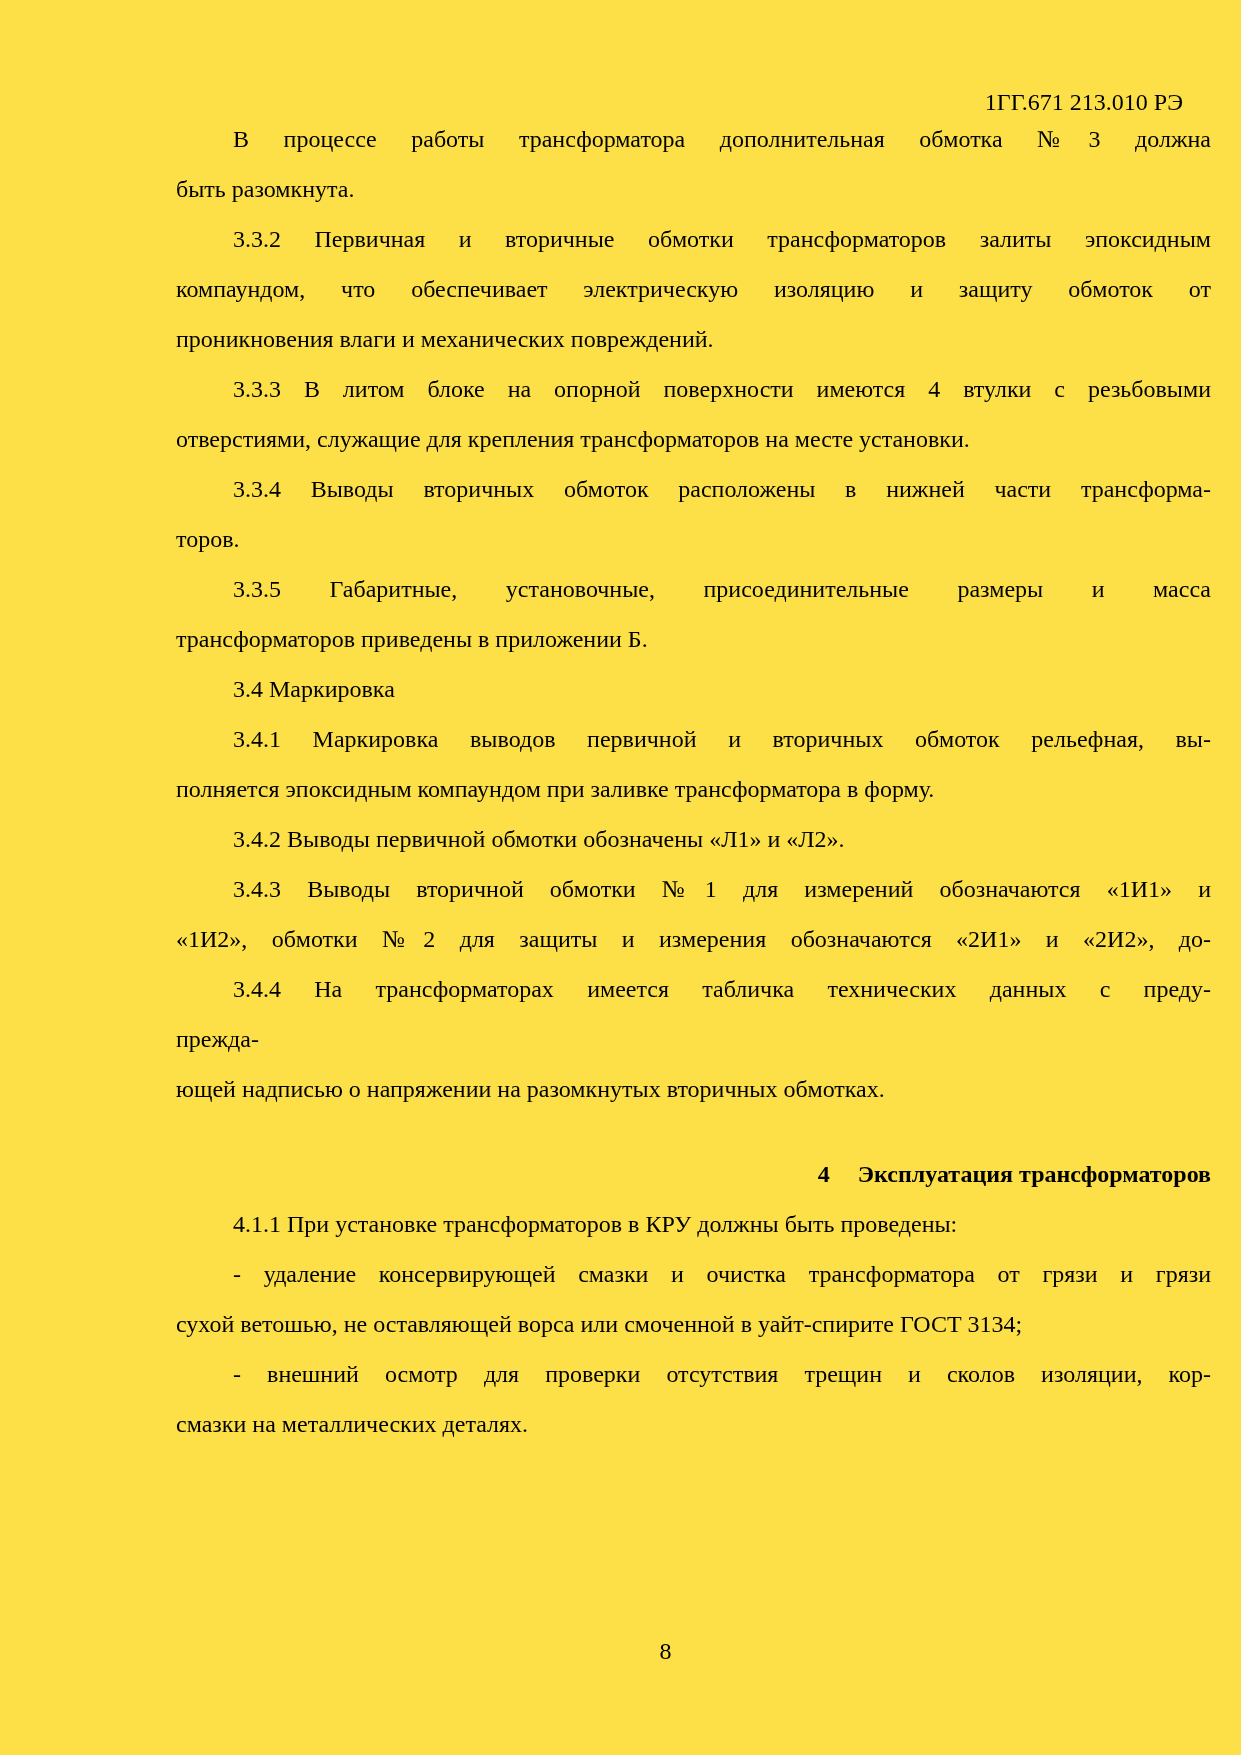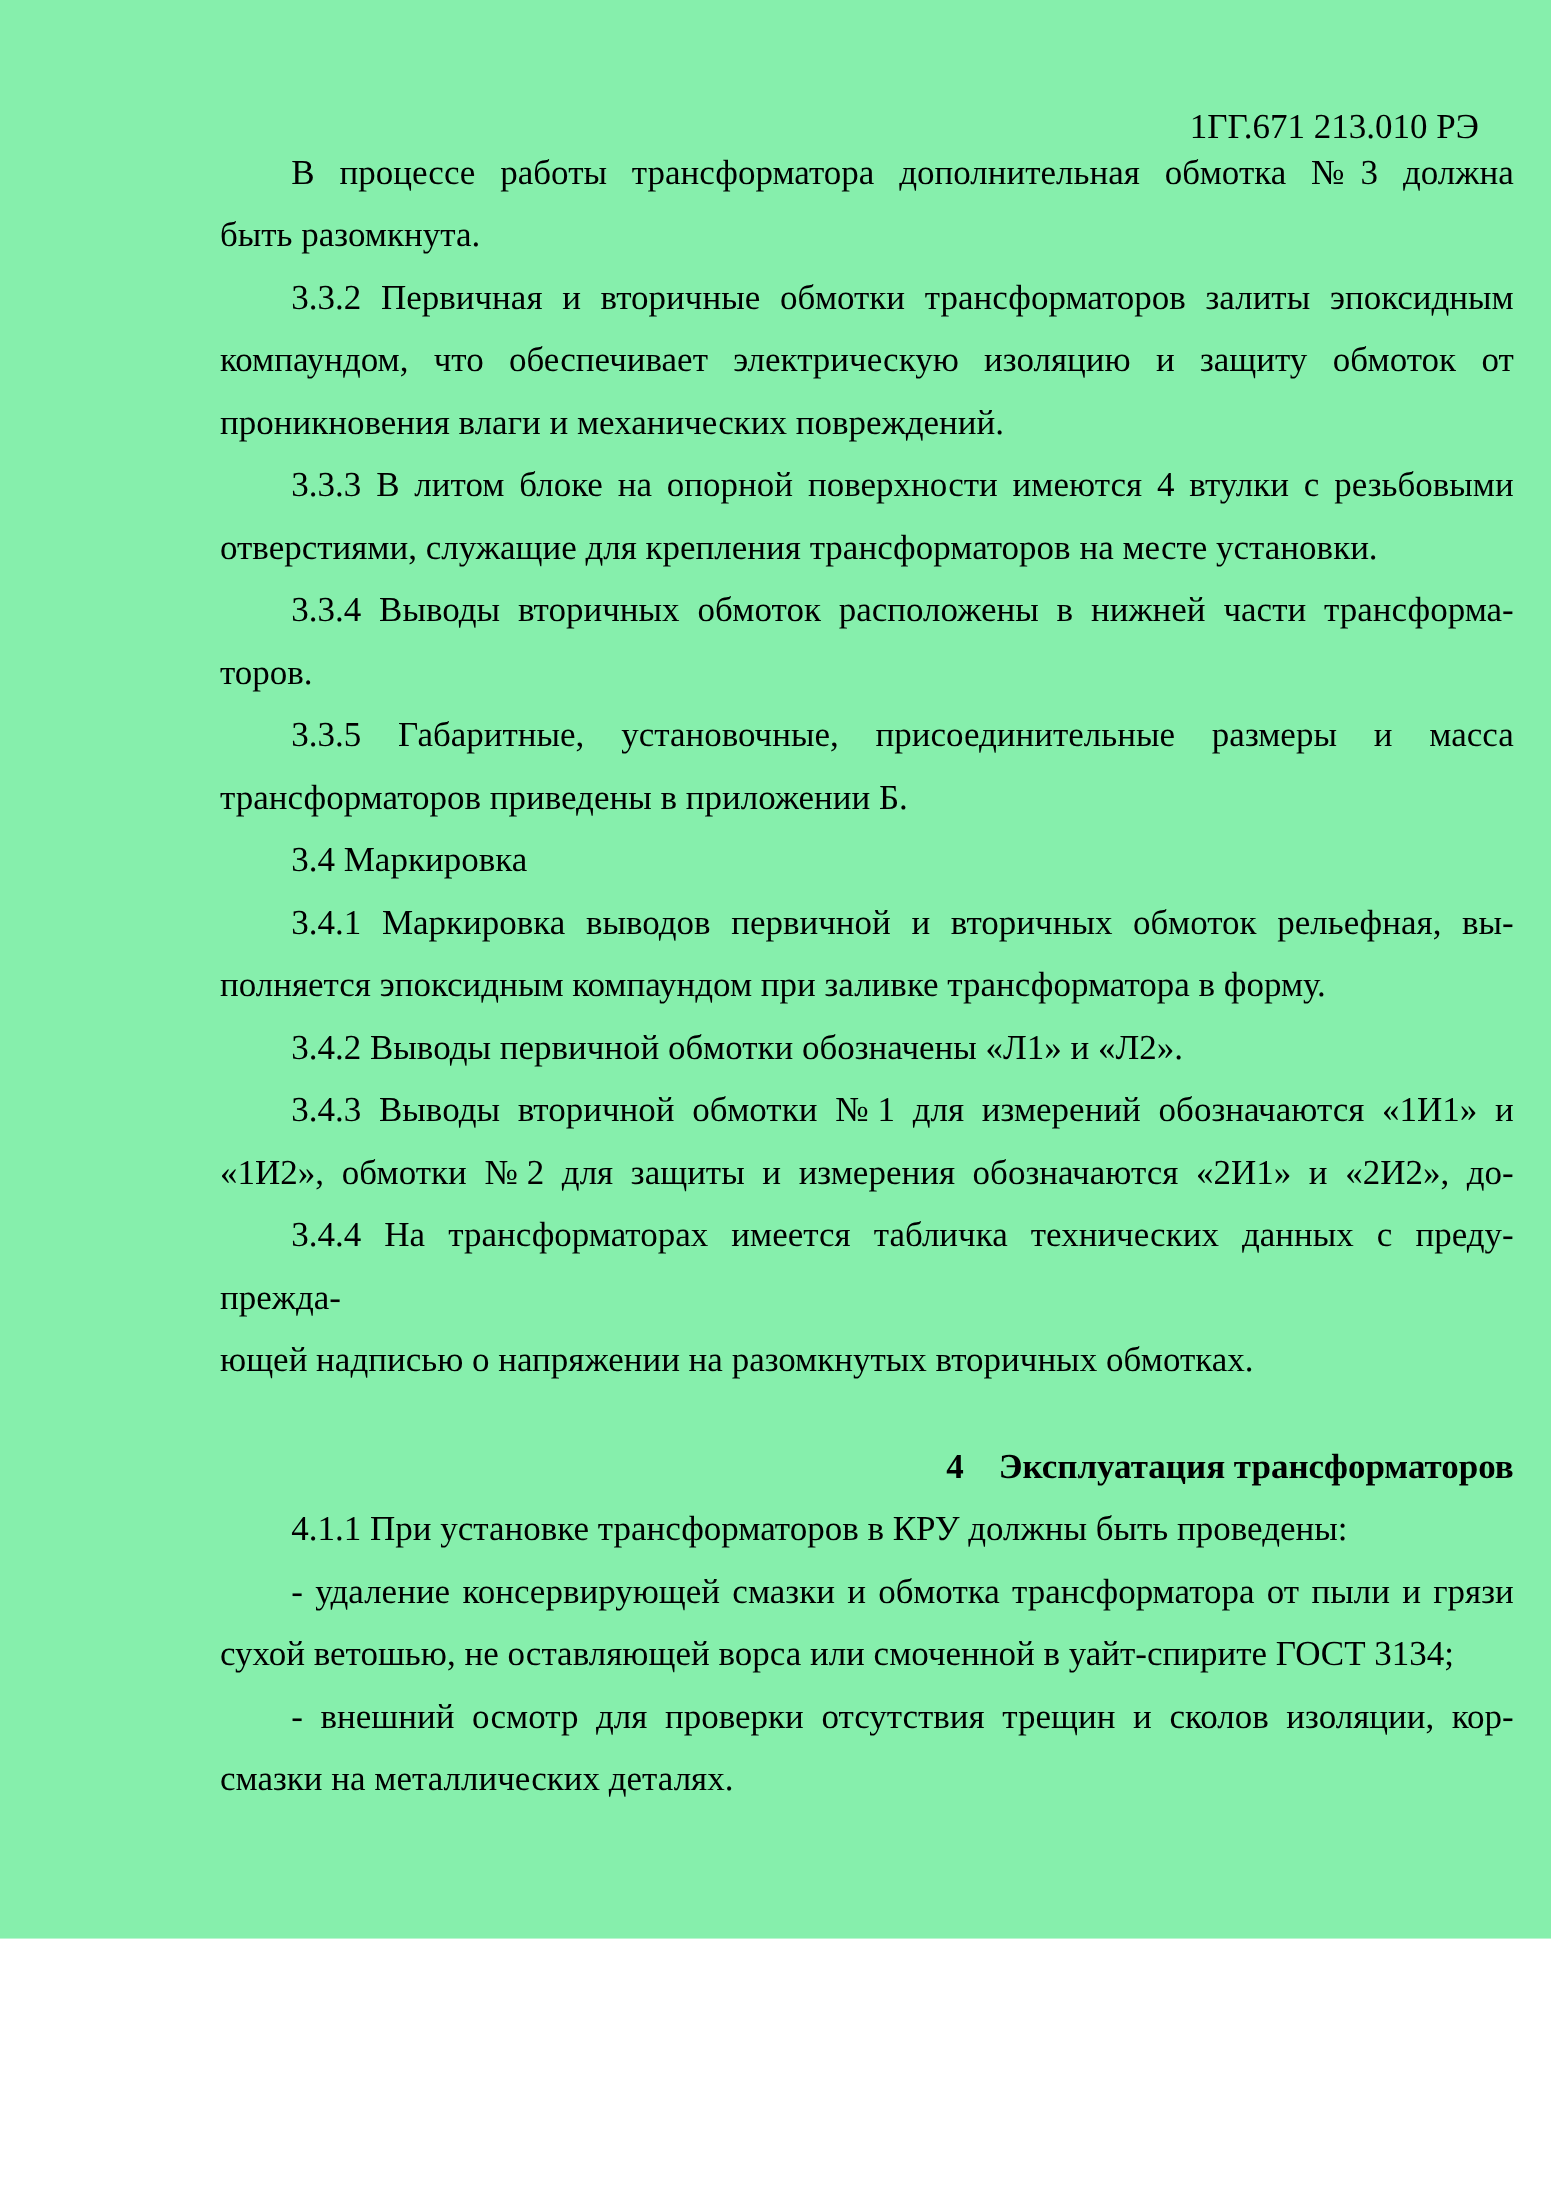--- a/index.html
+++ b/index.html
@@ -1,24 +1,24 @@
 <!DOCTYPE html>
 <html><head>
 <meta charset="utf-8">
 <style>
   * { margin: 0; padding: 0; box-sizing: border-box; }
   html, body { background: #ffffff; }
   .page {
     position: relative;
     width: 1241px;
-    height: 1551px;
-    background: #86efac;
+    height: 1755px;
+    background: #fde047;
     font-family: "Liberation Serif", "DejaVu Serif", serif;
     color: #000000;
-    font-size: 28px;
+    font-size: 24px;
     overflow: hidden;
   }
   .doc-code {
     position: absolute;
     top: 88px;
     left: 148px;
     width: 1035px;
     text-align: right;
     line-height: 28px;
     white-space: nowrap;
@@ -92,21 +92,21 @@
         <div class="line">ющей надписью о напряжении на разомкнутых вторичных обмотках.</div>
       </div>
 
     <div class="heading">
       <span class="num">4</span><span>Эксплуатация трансформаторов</span>
     </div>
 
     <div>
 
         <div class="line first">4.1.1 При установке трансформаторов в КРУ должны быть проведены:</div>
-        <div class="line first fill">- удаление консервирующей смазки и обмотка трансформатора от пыли и грязи</div>
+        <div class="line first fill">- удаление консервирующей смазки и очистка трансформатора от грязи и грязи</div>
         <div class="line">сухой ветошью, не оставляющей ворса или смоченной в уайт-спирите ГОСТ 3134;</div>
         <div class="line first fill">- внешний осмотр для проверки отсутствия трещин и сколов изоляции, кор-</div>
         <div class="line">смазки на металлических деталях.</div>
       </div>
 
   </div>
 
   <div class="page-num">8</div>
 
 </div>

